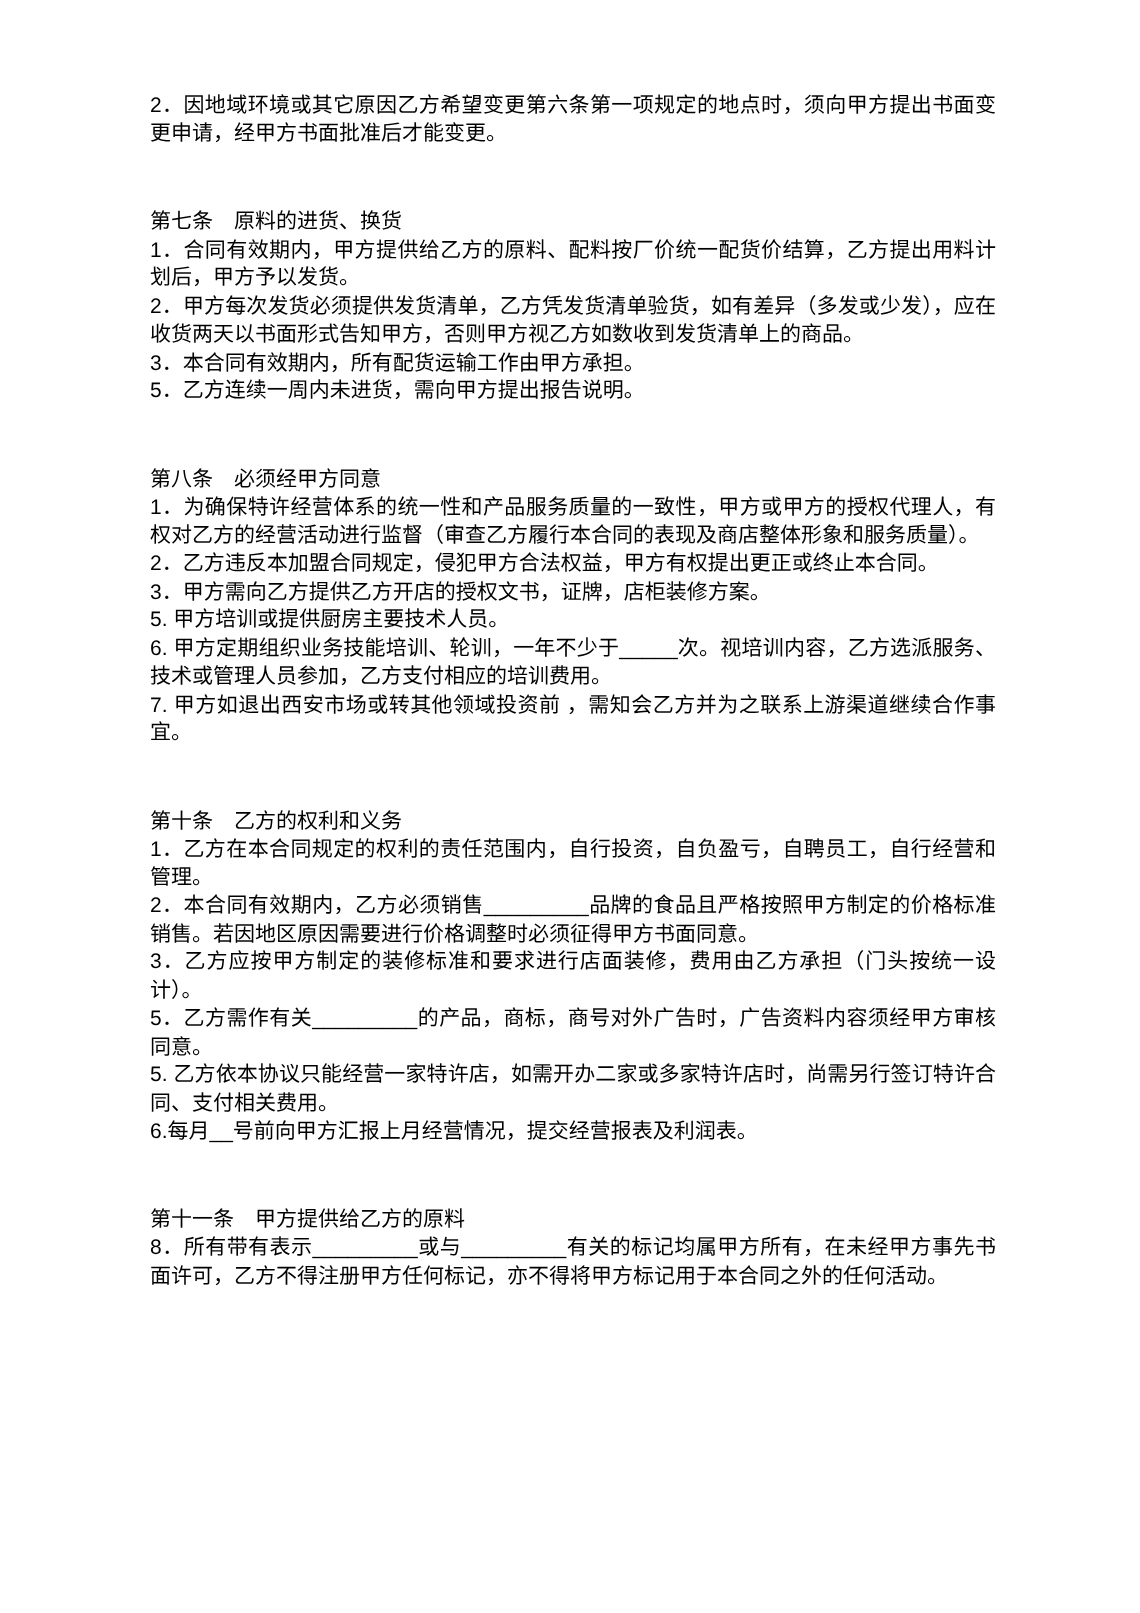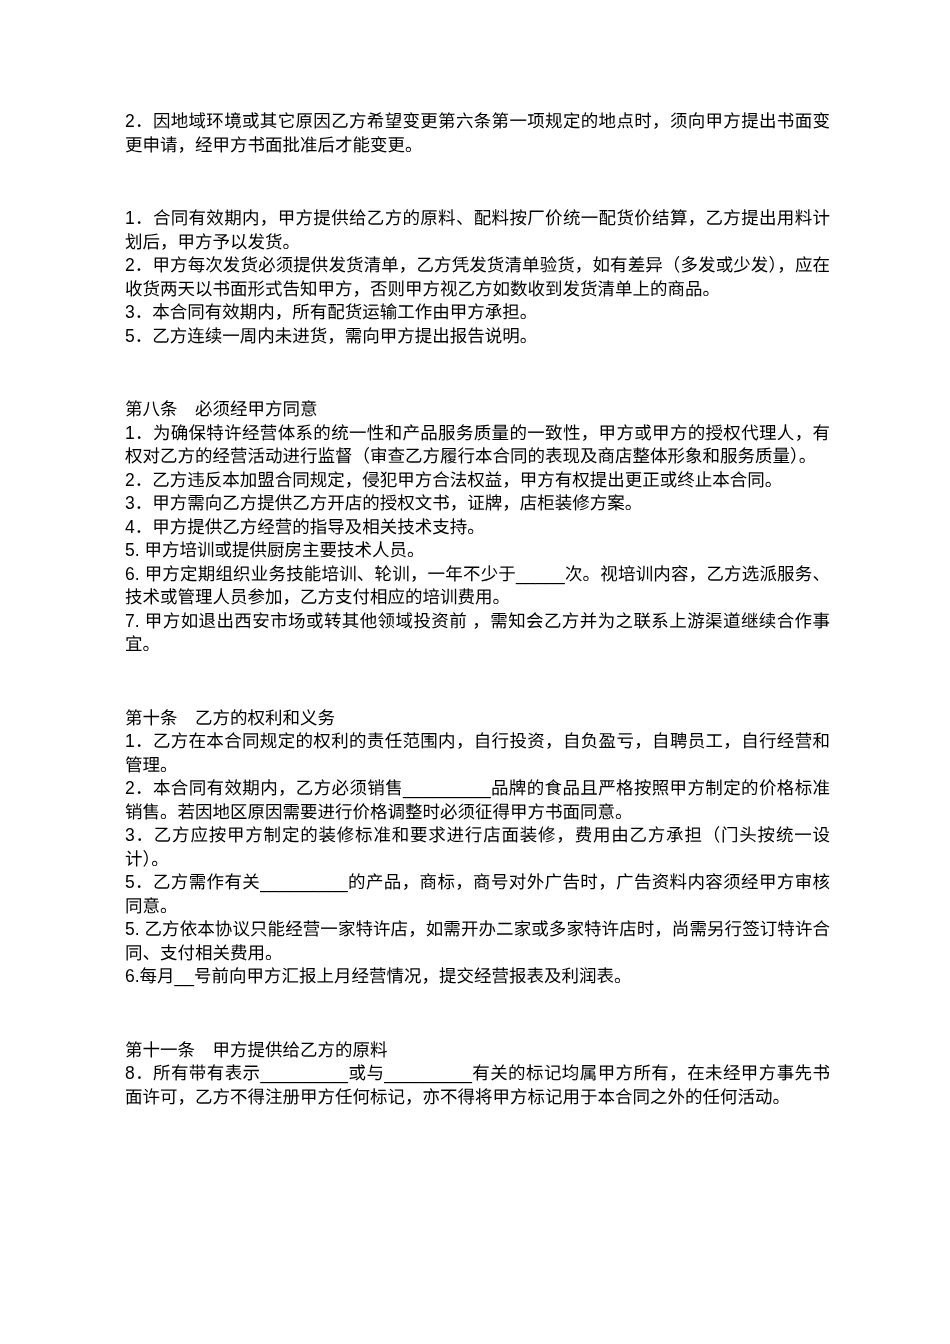--- a/index.html
+++ b/index.html
@@ -11,21 +11,21 @@
     width: 950px;
     height: 1344px;
     font-family: "Liberation Sans", sans-serif;
     color: #000000;
     overflow: hidden;
   }
   .page {
     box-sizing: border-box;
     width: 950px;
     min-height: 1344px;
-    padding: 110px 120px 40px 125px;
+    padding: 76px 120px 40px 125px;
     background: #ffffff;
   }
   .article + .article {
     margin-top: 50px;
   }
   .page p {
     margin: 0;
     font-size: 17.5px;
     line-height: 23.5px;
     text-align: justify;
@@ -39,32 +39,32 @@
 </head>
 <body>
 
 <div class="page">
 
   <section class="article">
     <p>2．因地域环境或其它原因乙方希望变更第六条第一项规定的地点时，须向甲方提出书面变更申请，经甲方书面批准后才能变更。</p>
   </section>
 
   <section class="article">
+    <p class="heading">第七条　原料的进货、换货</p>
     <p>1．合同有效期内，甲方提供给乙方的原料、配料按厂价统一配货价结算，乙方提出用料计划后，甲方予以发货。</p>
     <p>2．甲方每次发货必须提供发货清单，乙方凭发货清单验货，如有差异（多发或少发），应在收货两天以书面形式告知甲方，否则甲方视乙方如数收到发货清单上的商品。</p>
     <p>3．本合同有效期内，所有配货运输工作由甲方承担。</p>
     <p>5．乙方连续一周内未进货，需向甲方提出报告说明。</p>
   </section>
 
   <section class="article">
     <p class="heading">第八条　必须经甲方同意</p>
     <p>1．为确保特许经营体系的统一性和产品服务质量的一致性，甲方或甲方的授权代理人，有权对乙方的经营活动进行监督（审查乙方履行本合同的表现及商店整体形象和服务质量）。</p>
     <p>2．乙方违反本加盟合同规定，侵犯甲方合法权益，甲方有权提出更正或终止本合同。</p>
     <p>3．甲方需向乙方提供乙方开店的授权文书，证牌，店柜装修方案。</p>
-    <p>4．甲方提供乙方经营的指导及相关技术支持。</p>
     <p>5. 甲方培训或提供厨房主要技术人员。</p>
     <p>6. 甲方定期组织业务技能培训、轮训，一年不少于_____次。视培训内容，乙方选派服务、技术或管理人员参加，乙方支付相应的培训费用。</p>
     <p>7. 甲方如退出西安市场或转其他领域投资前 ，需知会乙方并为之联系上游渠道继续合作事宜。</p>
   </section>
 
   <section class="article">
     <p class="heading">第十条　乙方的权利和义务</p>
     <p>1．乙方在本合同规定的权利的责任范围内，自行投资，自负盈亏，自聘员工，自行经营和管理。</p>
     <p>2．本合同有效期内，乙方必须销售_________品牌的食品且严格按照甲方制定的价格标准销售。若因地区原因需要进行价格调整时必须征得甲方书面同意。</p>
     <p>3．乙方应按甲方制定的装修标准和要求进行店面装修，费用由乙方承担（门头按统一设计）。</p>

